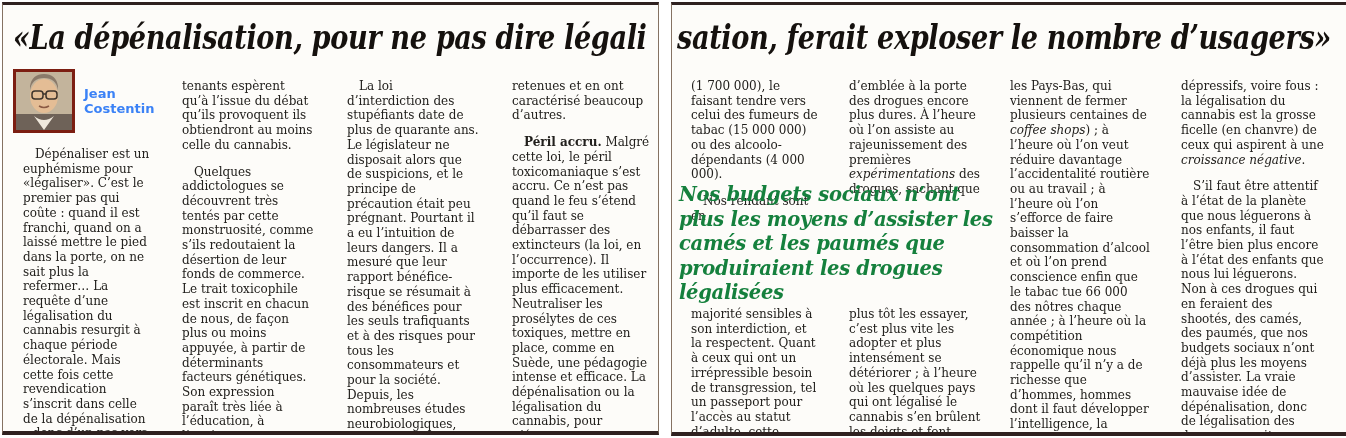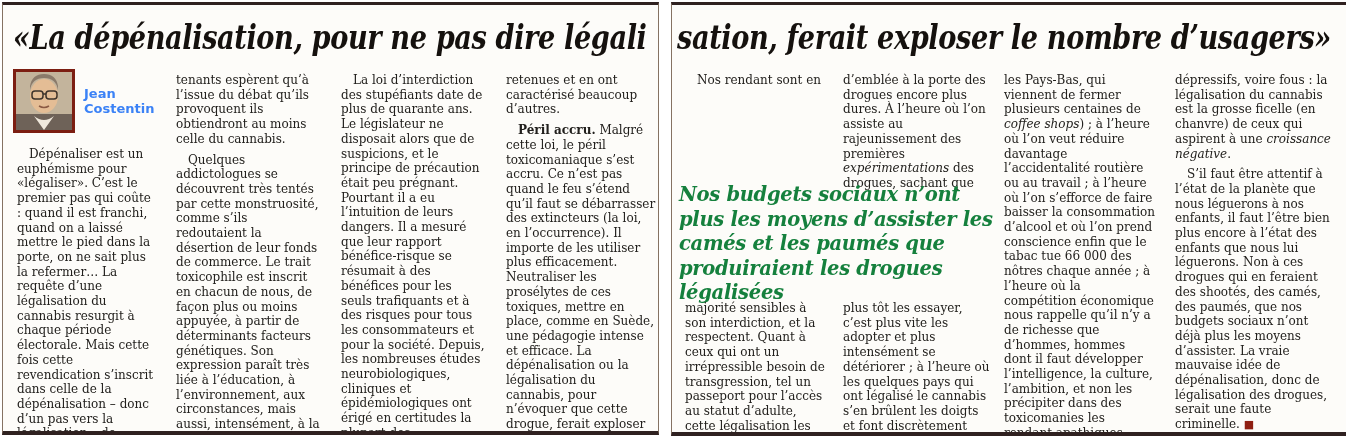--- a/index.html
+++ b/index.html
@@ -21,21 +21,21 @@
     position:absolute;top:9px;height:46px;line-height:46px;
     font-style:italic;font-weight:bold;font-size:34px;color:#15110e;
     letter-spacing:-0.5px;white-space:nowrap;
     transform:scaleX(0.80);transform-origin:0 50%;
   }
   #panel-left .headline{left:10px;}
   #panel-right .headline{left:5px;}
   .col{
     position:absolute;font-size:12px;line-height:14.7px;color:#22201d;
   }
-  .col p{margin:6px;}
+  .col p{margin:12px;}
   .indent{text-indent:12px;}
   .gap{margin-top:14px;}
   .runin{font-weight:bold;}
   .author-row{display:flex;align-items:center;gap:9px;margin:2px 0 14px 2px;}
   .photo{
     width:56px;height:58px;border:3px solid #7c1e12;background:#b9a88f;
     flex:0 0 auto;
   }
   .photo svg{display:block;}
   .aname{
@@ -90,20 +90,21 @@
   <div class="col" style="left:497px;top:62px;width:163px;">
     <p>retenues et en ont caractérisé beaucoup d’autres.</p>
     <p class="indent gap"><span class="runin">Péril accru.</span> <span>Malgré cette loi, le péril toxicomaniaque s’est accru. Ce n’est pas quand le feu s’étend qu’il faut se débarrasser des extincteurs (la loi, en l’occurrence). Il importe de les utiliser plus efficacement. Neutraliser les prosélytes de ces toxiques, mettre en place, comme en Suède, une pédagogie intense et efficace. La dépénalisation ou la légalisation du cannabis, pour n’évoquer que cette drogue, ferait exploser le nombre de ses usagers réguliers</span></p>
   </div>
 </div>
 
 <div class="panel" id="panel-right">
   <div class="headline">sation, ferait exploser le nombre d’usagers»</div>
 
   <div class="col" style="left:7px;top:62px;width:153px;">
+    <p>(1 700 000), le faisant tendre vers celui des fumeurs de tabac (15 000 000) ou des alcoolo-dépendants (4 000 000).</p>
     <p class="indent">Nos rendant sont en</p>
   </div>
 
   <div class="col" style="left:165px;top:62px;width:159px;">
     <p><span>d’emblée à la porte des drogues encore plus dures. À l’heure où l’on assiste au rajeunissement des premières </span><i>expérimentations</i><span> des drogues, sachant que</span></p>
   </div>
 
   <div class="pullquote" style="left:7px;top:178px;width:330px;">Nos budgets sociaux n’ont plus les moyens d’assister les camés et les paumés que produiraient les drogues légalisées</div>
 
   <div class="col" style="left:7px;top:290px;width:153px;">

